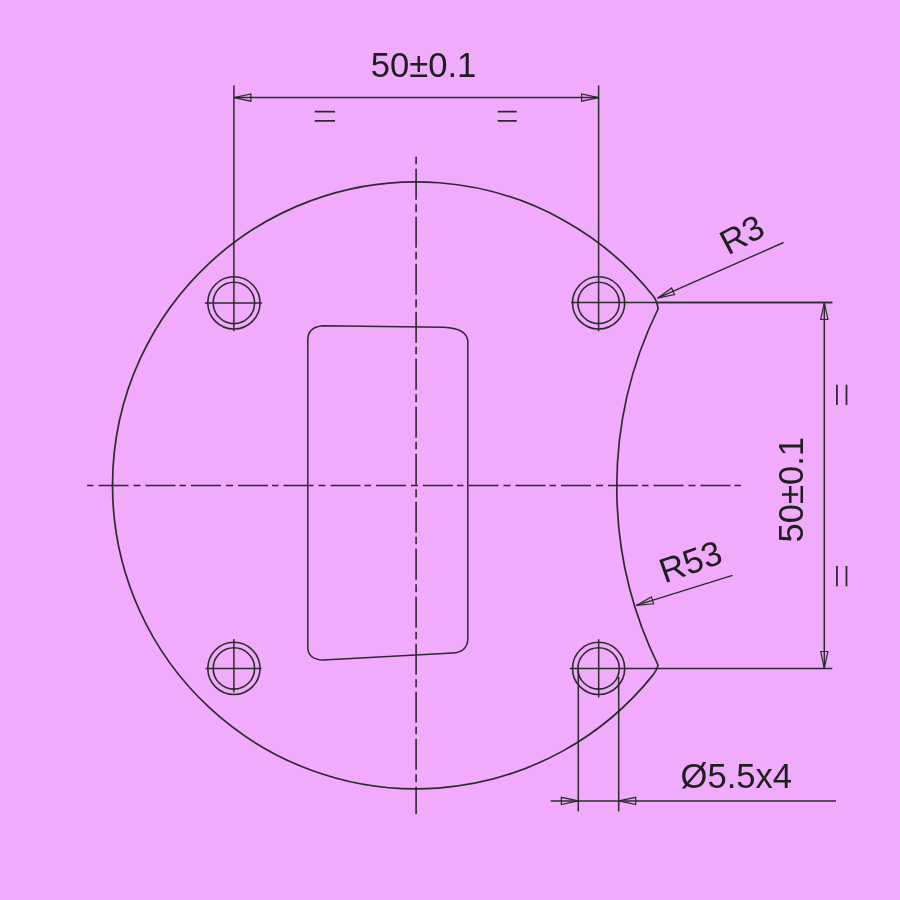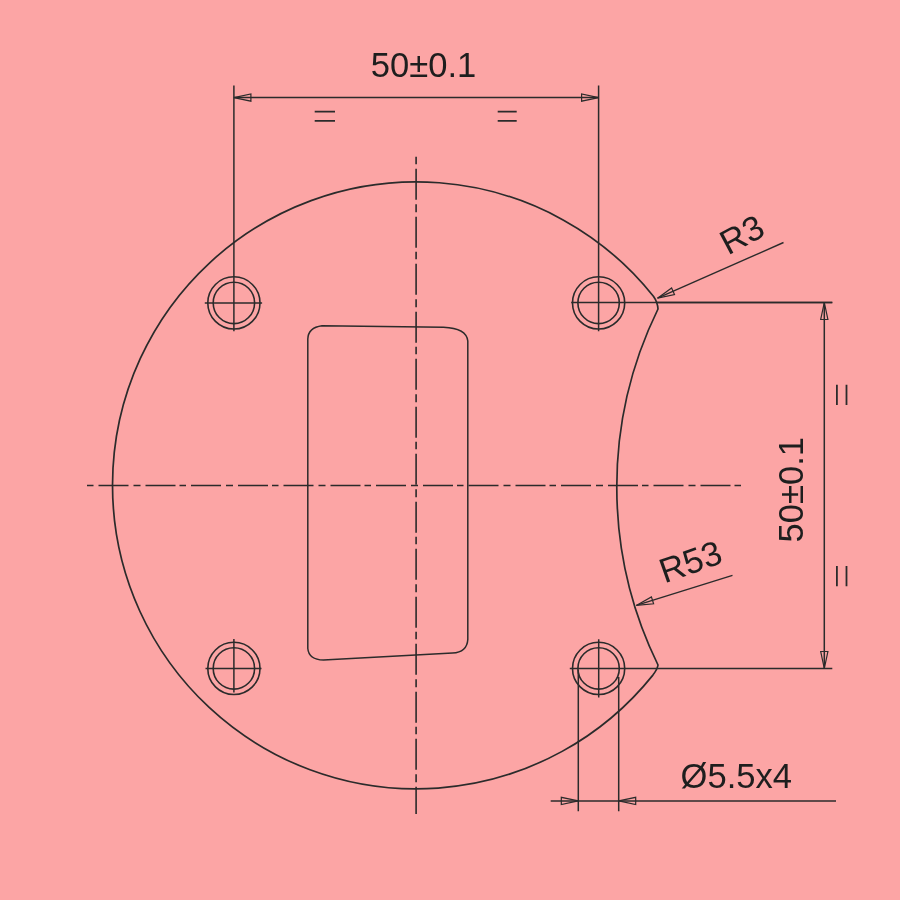--- a/index.html
+++ b/index.html
@@ -1,16 +1,16 @@
 <!DOCTYPE html>
 <html><head>
 <meta charset="utf-8">
 <style>
   html,body{margin:0;padding:0;background:#ffffff;}
-  .wrap{width:900px;height:900px;position:relative;background:#fca5a5;}
+  .wrap{width:900px;height:900px;position:relative;background:#f0abfc;}
   svg{position:absolute;left:0;top:0;filter:blur(0.33px);}
   text{font-family:"Liberation Sans", sans-serif;fill:#1e1e1e;}
 </style>
 </head>
 <body>
 <div class="wrap">
 <svg width="900" height="900" viewBox="0 0 900 900">
   <g stroke="#2b2b2b" fill="none">
 
     <path d="M 653.6 296.5 A 303.5 303.5 0 1 0 652.9 675.1 Q 657.5 669 658 665 A 405 405 0 0 1 658 309 Q 657.6 302.3 653.6 296.5 Z" stroke-width="1.7"></path>

